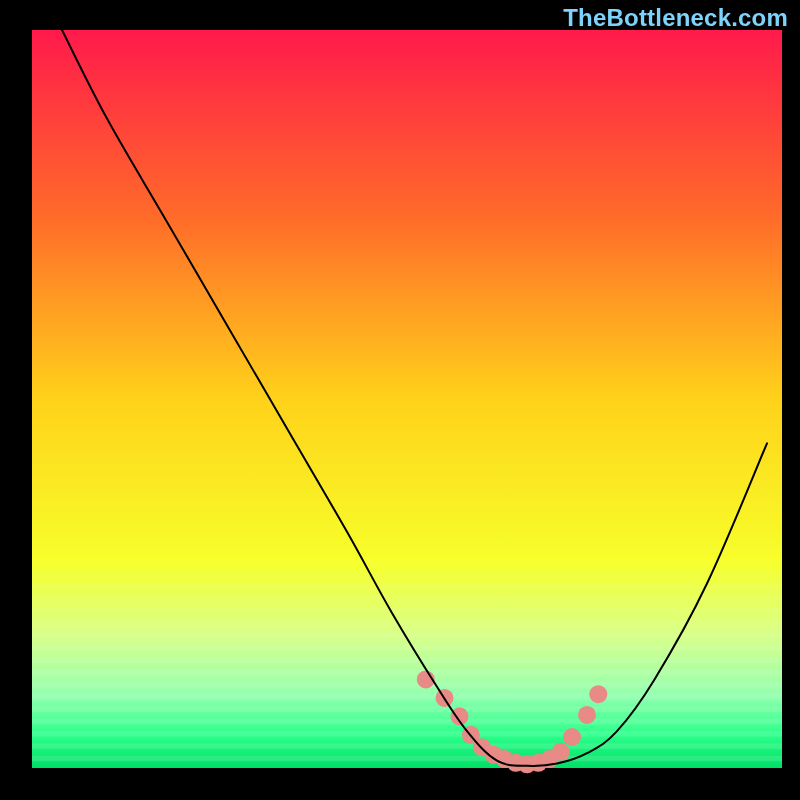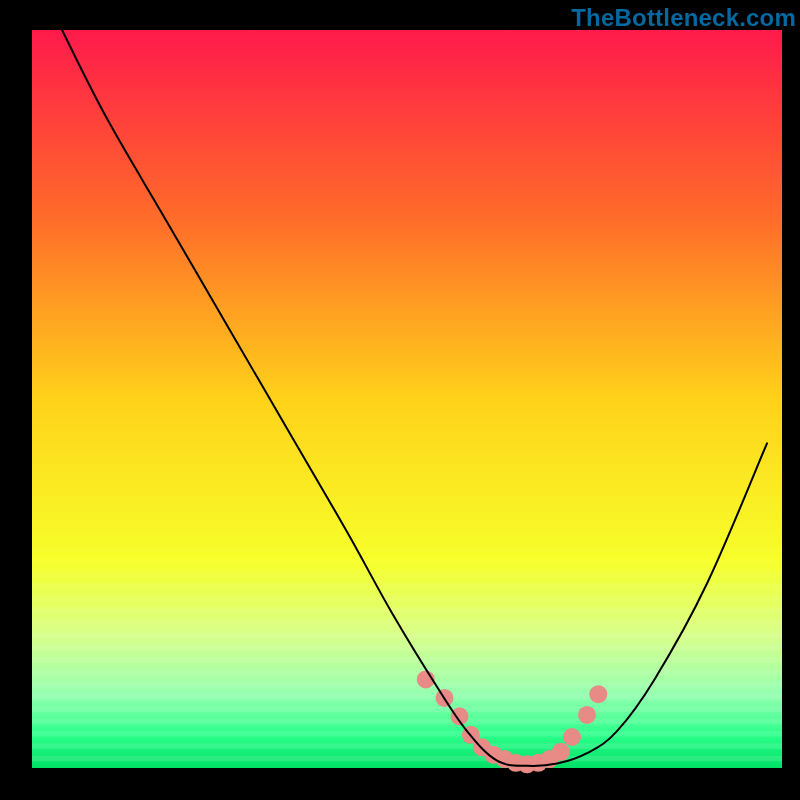--- a/index.html
+++ b/index.html
@@ -12,25 +12,25 @@
   }
   .frame {
     position: relative;
     width: 800px;
     height: 800px;
     background: #000;
   }
   .watermark {
     position: absolute;
     top: 4px;
-    right: 4px;
+    right: 12px;
     font-family: Arial, Helvetica, sans-serif;
     font-size: 24px;
     font-weight: 600;
-    color: #0369a1;
+    color: #7dd3fc;
     letter-spacing: 0.2px;
     text-align: center;
   }
   svg {
     position: absolute;
     top: 0;
     left: 0;
   }
 </style>
 </head>

